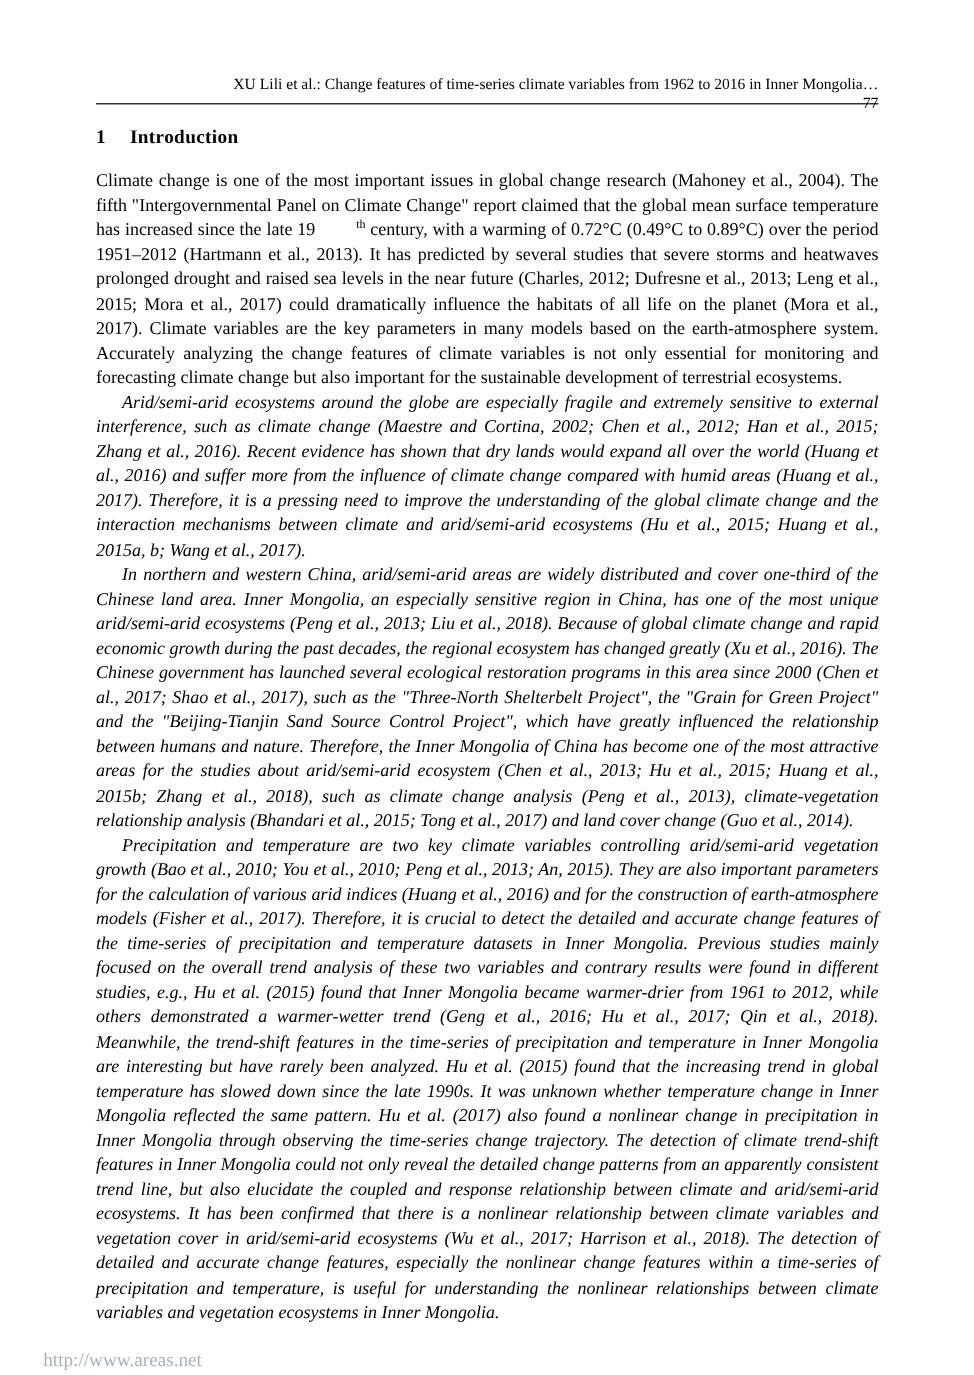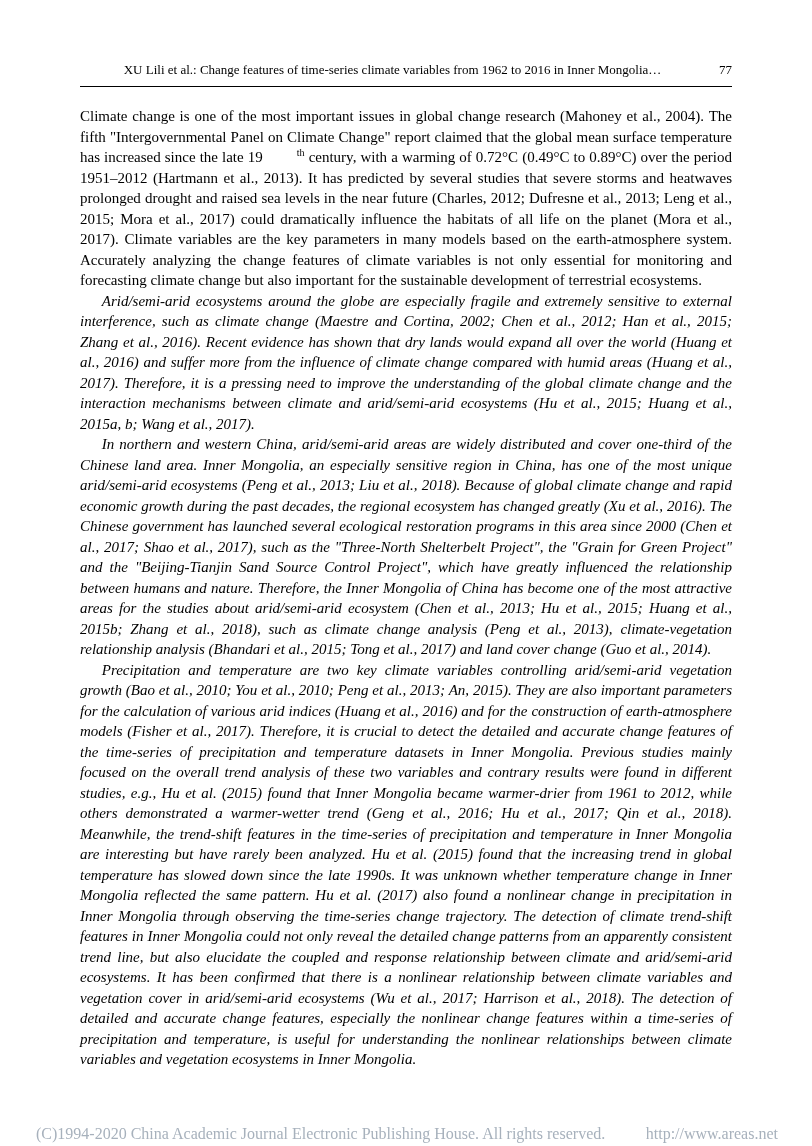--- a/index.html
+++ b/index.html
@@ -16,23 +16,24 @@
     overflow: hidden;
     font-family: "Liberation Serif", serif;
     color: #000000;
   }
   .header {
     position: absolute;
     top: 62px;
     left: 80px;
     right: 80px;
     display: flex;
-    align-items: center;
+    align-items: flex-end;
     font-size: 13px;
     line-height: 16px;
+    flex-direction: column;
   }
   .running-title {
     flex: 1;
     text-align: center;
     white-space: nowrap;
     overflow: hidden;
   }
   .page-number {
     padding-left: 14px;
     text-align: right;
@@ -98,27 +99,29 @@
 <div class="page">
 
   <div class="header">
     <span class="running-title">XU Lili et al.: Change features of time-series climate variables from 1962 to 2016 in Inner Mongolia…</span>
     <span class="page-number">77</span>
   </div>
 
   <hr class="header-rule">
 
   <div class="content">
+    <h1 class="section-heading">
+      <span class="section-number">1</span><span>Introduction</span>
+    </h1>
 
     <div class="body-text" id="paragraphs">
         <p class="para"><span>Climate change is one of the most important issues in global change research (Mahoney et al., 2004). The fifth "Intergovernmental Panel on Climate Change" report claimed that the global mean surface temperature has increased since the late 19</span><sup>th</sup><span> century, with a warming of 0.72°C (0.49°C to 0.89°C) over the period 1951–2012 (Hartmann et al., 2013). It has predicted by several studies that severe storms and heatwaves prolonged drought and raised sea levels in the near future (Charles, 2012; Dufresne et al., 2013; Leng et al., 2015; Mora et al., 2017) could dramatically influence the habitats of all life on the planet (Mora et al., 2017). Climate variables are the key parameters in many models based on the earth-atmosphere system. Accurately analyzing the change features of climate variables is not only essential for monitoring and forecasting climate change but also important for the sustainable development of terrestrial ecosystems.</span></p>
         <p class="para"><span>Arid/semi-arid ecosystems around the globe are especially fragile and extremely sensitive to external interference, such as climate change (Maestre and Cortina, 2002; Chen et al., 2012; Han et al., 2015; Zhang et al., 2016). Recent evidence has shown that dry lands would expand all over the world (Huang et al., 2016) and suffer more from the influence of climate change compared with humid areas (Huang et al., 2017). Therefore, it is a pressing need to improve the understanding of the global climate change and the interaction mechanisms between climate and arid/semi-arid ecosystems (Hu et al., 2015; Huang et al., 2015a, b; Wang et al., 2017).</span></p>
         <p class="para"><span>In northern and western China, arid/semi-arid areas are widely distributed and cover one-third of the Chinese land area. Inner Mongolia, an especially sensitive region in China, has one of the most unique arid/semi-arid ecosystems (Peng et al., 2013; Liu et al., 2018). Because of global climate change and rapid economic growth during the past decades, the regional ecosystem has changed greatly (Xu et al., 2016). The Chinese government has launched several ecological restoration programs in this area since 2000 (Chen et al., 2017; Shao et al., 2017), such as the "Three-North Shelterbelt Project", the "Grain for Green Project" and the "Beijing-Tianjin Sand Source Control Project", which have greatly influenced the relationship between humans and nature. Therefore, the Inner Mongolia of China has become one of the most attractive areas for the studies about arid/semi-arid ecosystem (Chen et al., 2013; Hu et al., 2015; Huang et al., 2015b; Zhang et al., 2018), such as climate change analysis (Peng et al., 2013), climate-vegetation relationship analysis (Bhandari et al., 2015; Tong et al., 2017) and land cover change (Guo et al., 2014).</span></p>
         <p class="para"><span>Precipitation and temperature are two key climate variables controlling arid/semi-arid vegetation growth (Bao et al., 2010; You et al., 2010; Peng et al., 2013; An, 2015). They are also important parameters for the calculation of various arid indices (Huang et al., 2016) and for the construction of earth-atmosphere models (Fisher et al., 2017). Therefore, it is crucial to detect the detailed and accurate change features of the time-series of precipitation and temperature datasets in Inner Mongolia. Previous studies mainly focused on the overall trend analysis of these two variables and contrary results were found in different studies, e.g., Hu et al. (2015) found that Inner Mongolia became warmer-drier from 1961 to 2012, while others demonstrated a warmer-wetter trend (Geng et al., 2016; Hu et al., 2017; Qin et al., 2018). Meanwhile, the trend-shift features in the time-series of precipitation and temperature in Inner Mongolia are interesting but have rarely been analyzed. Hu et al. (2015) found that the increasing trend in global temperature has slowed down since the late 1990s. It was unknown whether temperature change in Inner Mongolia reflected the same pattern. Hu et al. (2017) also found a nonlinear change in precipitation in Inner Mongolia through observing the time-series change trajectory. The detection of climate trend-shift features in Inner Mongolia could not only reveal the detailed change patterns from an apparently consistent trend line, but also elucidate the coupled and response relationship between climate and arid/semi-arid ecosystems. It has been confirmed that there is a nonlinear relationship between climate variables and vegetation cover in arid/semi-arid ecosystems (Wu et al., 2017; Harrison et al., 2018). The detection of detailed and accurate change features, especially the nonlinear change features within a time-series of precipitation and temperature, is useful for understanding the nonlinear relationships between climate variables and vegetation ecosystems in Inner Mongolia.</span></p>
       </div>
   </div>
 
   <div class="footer">
-    <span>(C)1994-2020 China Academic Journal Electronic Publishing House. All rights reserved.</span>
     <span>http://www.areas.net</span>
   </div>
 
 </div>
 
 </body></html>

